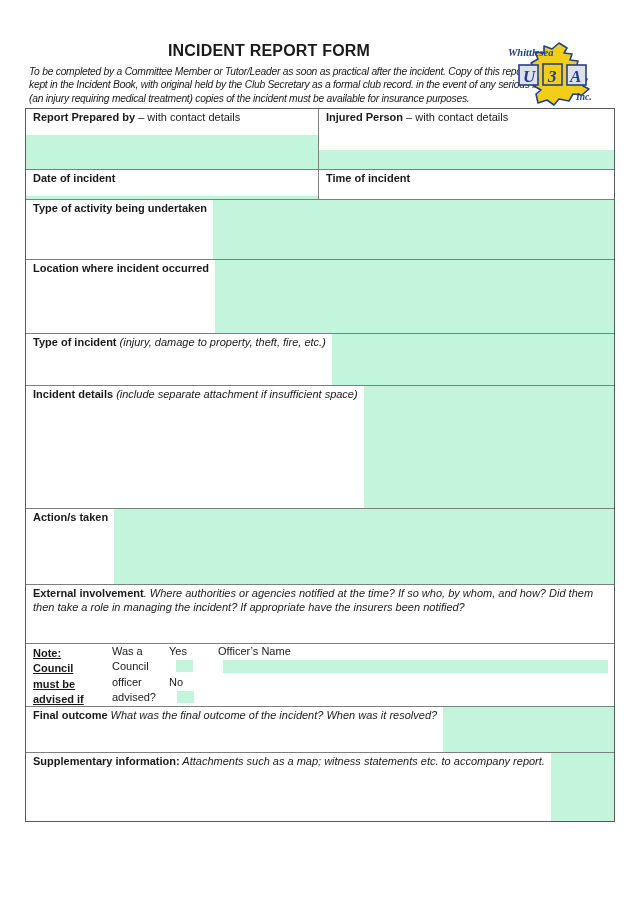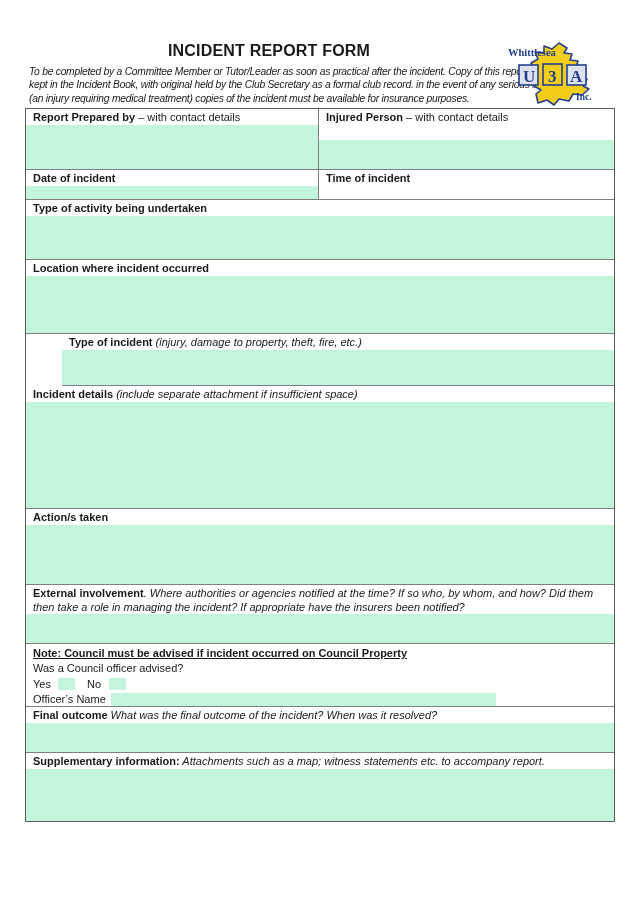--- a/index.html
+++ b/index.html
@@ -17,41 +17,41 @@
   
   .header{position:absolute;left:29px;top:42px;width:480px;}
   .title{
     text-align:center;font-weight:700;font-size:16px;letter-spacing:.2px;
     margin-bottom:5px;
   }
   .intro-line{
     font-style:italic;font-size:10.3px;line-height:13.4px;
     letter-spacing:-0.25px;white-space:nowrap;
   }
-  .logo{position:absolute;left:506px;top:41px;width:96px;height:66px;}
+  .logo{position:absolute;left:506px;top:41px;width:96px;height:66px;font-style:italic;}
   
   .form-table{
     position:absolute;left:25px;top:108px;width:590px;
     border:1px solid var(--outer);background:#fff;
   }
-  .row{border-bottom:1px solid var(--bd);display:flex;flex-direction:column;}
+  .row{border-bottom:1px solid var(--bd);display:flex;flex-direction:row;}
   .row:last-child{border-bottom:none;}
   .twocol{flex-direction:row;}
   .cell{display:flex;flex-direction:column;height:100%;}
   .cell-l{width:293px;border-right:1px solid var(--bd);}
   .cell-r{flex:1;gap:15px;}
   .label{
-    padding:2px 6px 0 7px;font-size:11px;line-height:13.5px;background:#fff;
+    padding:2px 6px 10px 7px;font-size:11px;line-height:13.5px;background:#fff;
   }
   .b{font-weight:700;}
   .it{font-style:italic;}
   .u{text-decoration:underline;}
   .fill{flex:1;background:var(--green);}
   .r1{height:61px;}  .r2{height:30px;}  .r3{height:60px;}
-  .r4{height:74px;}  .r5{height:52px;margin-left:36px;}  .r6{height:123px;}
+  .r4{height:74px;}  .r5{height:52px;}  .r6{height:123px;}
   .r7{height:76px;}  .r8{height:59px;}  .r9{height:63px;}
   .r10{height:46px;} .r11{height:68px;}
   
   .line{padding:0 6px 0 7px;font-size:11px;line-height:15.4px;}
   .line:first-child{padding-top:2px;}
   .chk{
     display:inline-block;width:17px;height:12px;background:var(--green);
     vertical-align:-2px;
   }
   .chk-yes{margin:0 12px 0 7px;}

